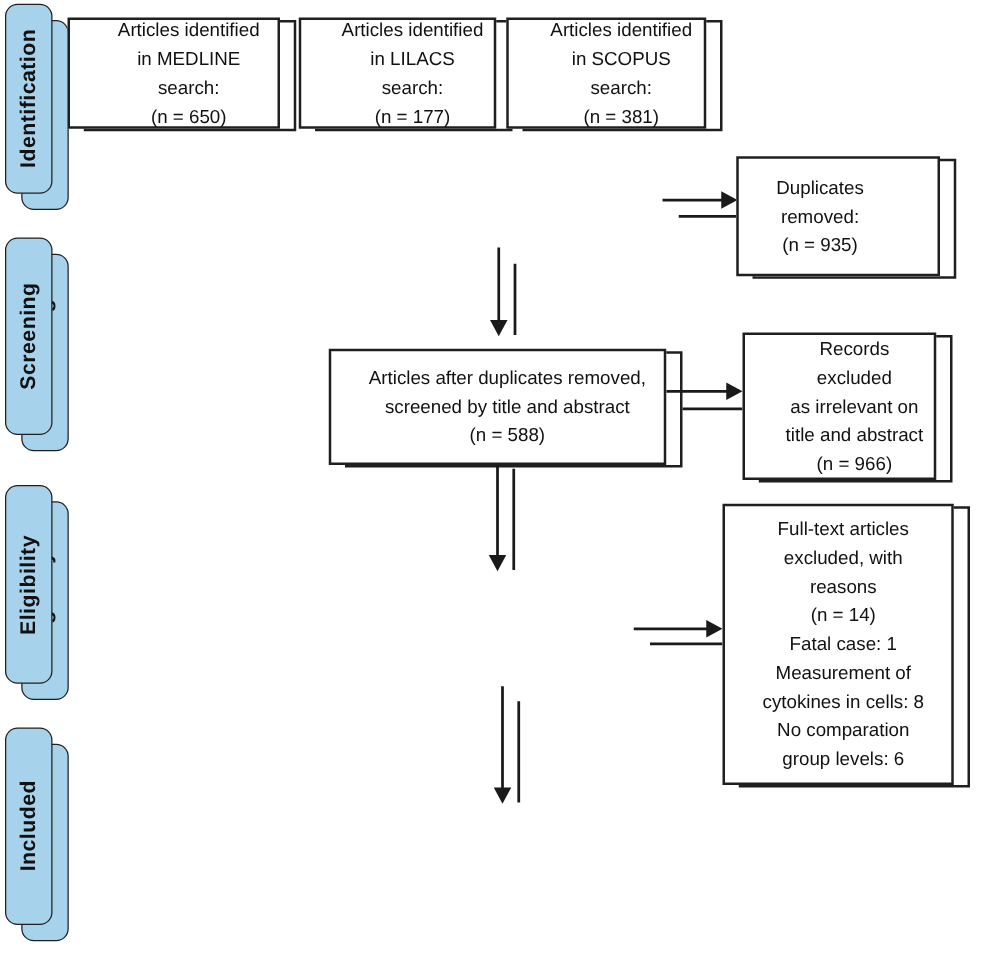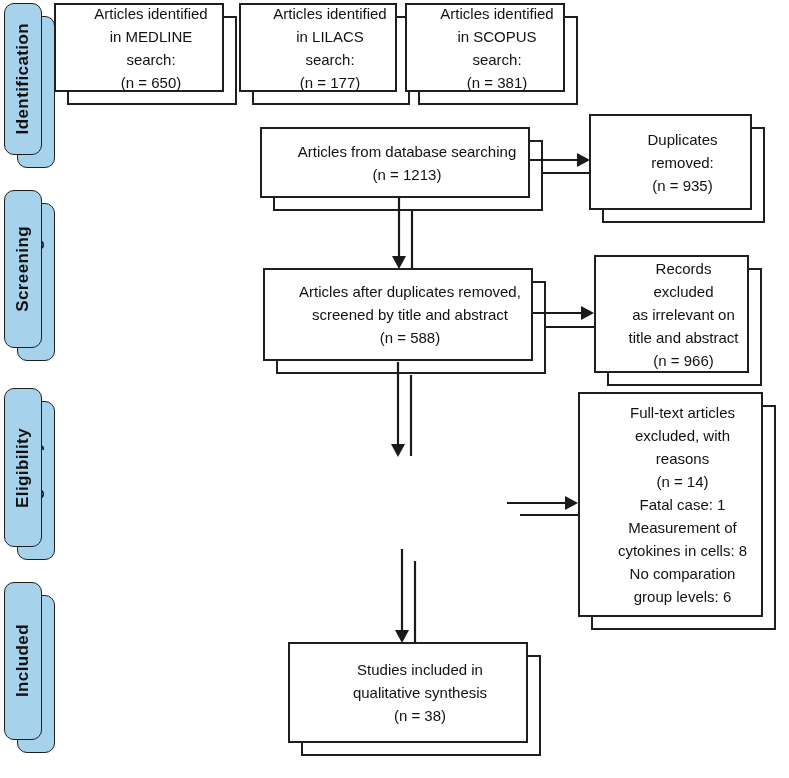--- a/index.html
+++ b/index.html
@@ -11,23 +11,23 @@
     color:#111111;
     overflow:hidden;
   }
   
   .fbox{position:absolute;left:var(--x);top:var(--y);width:var(--w);height:var(--h);}
   .fbox .back{
     position:absolute;left:13px;top:13px;width:100%;height:100%;
     border:2px solid #1f1f1f;background:transparent;z-index:1;box-sizing:border-box;
   }
   .fbox .front{
-    position:absolute;left:0;top:0;width:100%;height:100%;
+    position:absolute;left:0;top:11px;width:100%;height:100%;
     border:2px solid #1f1f1f;background:#ffffff;z-index:3;box-sizing:border-box;
-    display:flex;align-items:center;justify-content:center;padding-left:24px;
+    display:flex;align-items:center;justify-content:flex-start;padding-left:24px;
   }
   .btxt{
     white-space:pre-line;text-align:center;
     font-size:15px;line-height:23px;padding:0 6px;
   }
   
   .stage{position:absolute;left:var(--x);top:var(--y);width:38px;height:var(--h);}
   .stage .s-back,.stage .s-front{
     position:absolute;width:100%;height:100%;box-sizing:border-box;
     background:#A7D2EC;border:1.6px solid #1f1f1f;border-radius:10px;
@@ -140,41 +140,26 @@
   </div>
   <div class="fbox" style="--x:405px;--y:3px;--w:160px;--h:89px">
     <div class="back"></div>
     <div class="front">
         <span class="btxt">Articles identified
 in SCOPUS search:
 (n = 381)</span>
       </div>
   </div>
 
-  <div class="fbox" style="--x:260px;--y:127px;--w:270px;--h:71px">
-    <div class="back"></div>
-    <div class="front">
-        <span class="btxt">Articles from database searching
-(n = 1213)</span>
-      </div>
-  </div>
   <div class="fbox" style="--x:263px;--y:268px;--w:270px;--h:93px">
     <div class="back"></div>
     <div class="front">
         <span class="btxt">Articles after duplicates removed,
 screened by title and abstract
 (n = 588)</span>
-      </div>
-  </div>
-  <div class="fbox" style="--x:288px;--y:642px;--w:240px;--h:101px">
-    <div class="back"></div>
-    <div class="front">
-        <span class="btxt">Studies included in
-qualitative synthesis
-(n = 38)</span>
       </div>
   </div>
 
   <div class="fbox" style="--x:589px;--y:114px;--w:163px;--h:96px">
     <div class="back"></div>
     <div class="front">
         <span class="btxt">Duplicates
 removed:
 (n = 935)</span>
       </div>

